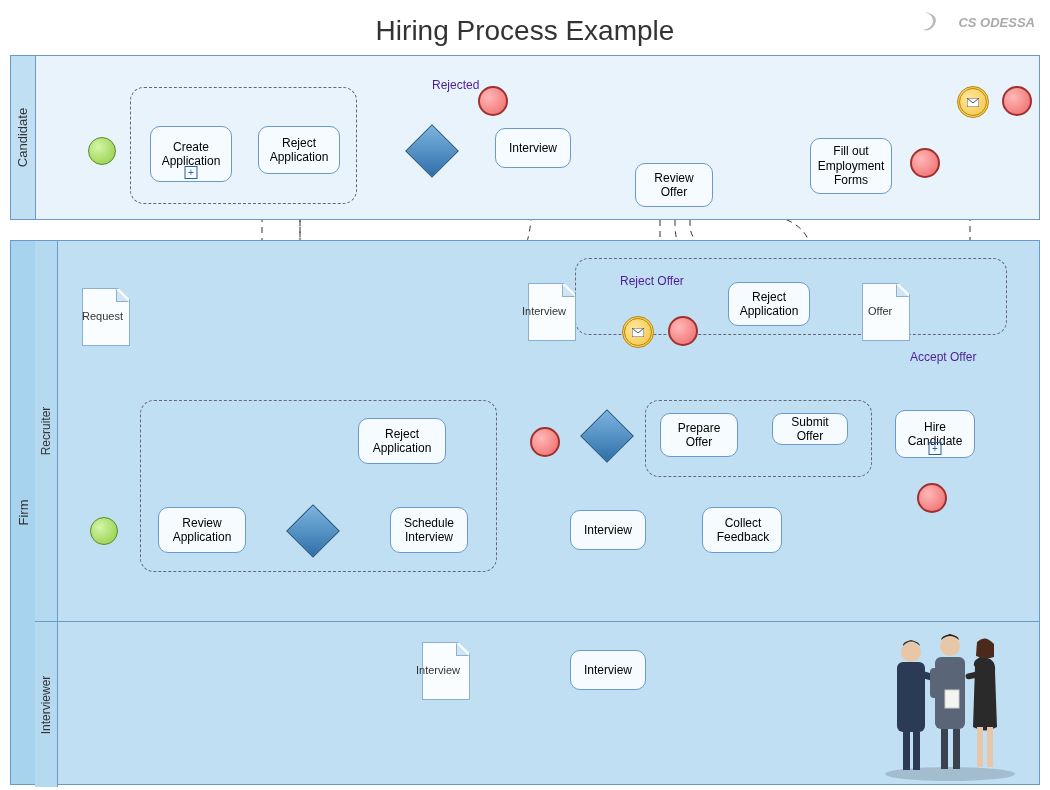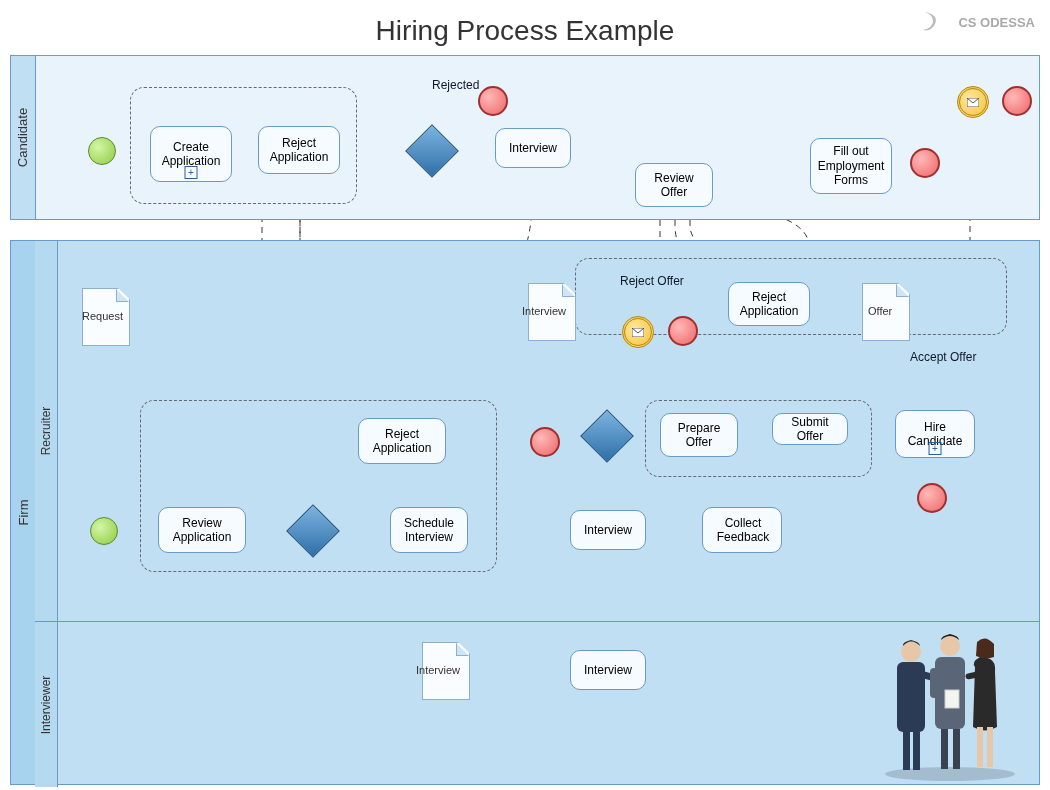--- a/index.html
+++ b/index.html
@@ -17,20 +17,21 @@
     font-size: 28px;
     color: #333;
     padding: 15px 0 5px 0;
     font-weight: normal;
   }
   .logo {
     position: absolute;
     top: 10px;
     right: 15px;
     color: #aaa;
+    font-style: italic;
     font-size: 13px;
     font-weight: bold;
     display: flex;
     align-items: center;
     gap: 17px;
   }
   .pool {
     position: absolute;
     border: 1px solid #6a9acb;
     box-sizing: border-box;
@@ -194,21 +195,21 @@
   }
   .group-box {
     position: absolute;
     border: 1.5px dashed #667;
     border-radius: 14px;
     background: transparent;
   }
   .free-label {
     position: absolute;
     font-size: 12px;
-    color: #0f172a;
+    color: #4c1d95;
   }
   svg.connectors {
     position: absolute;
     left: 0;
     top: 0;
     width: 1050px;
     height: 790px;
     pointer-events: none;
   }
   .people {

